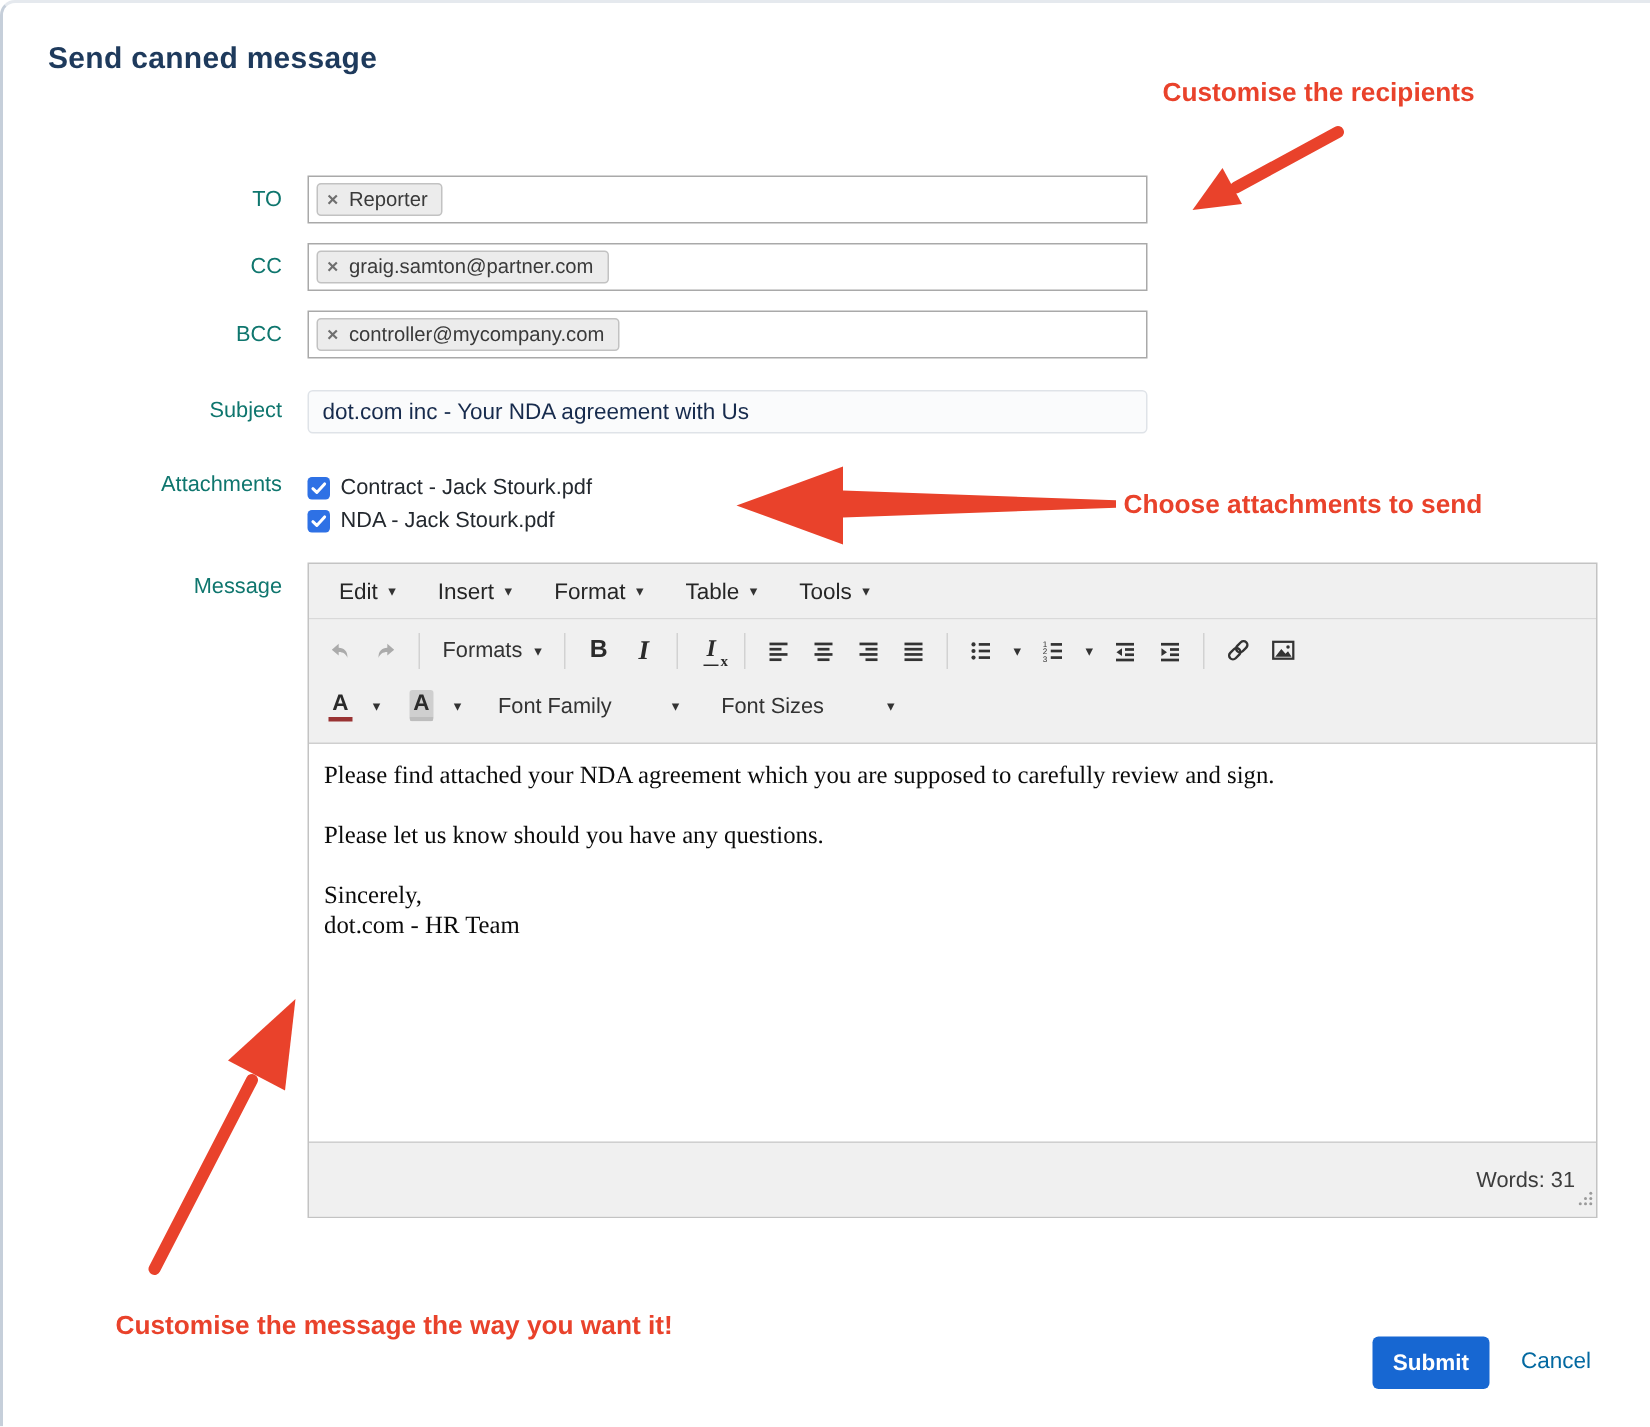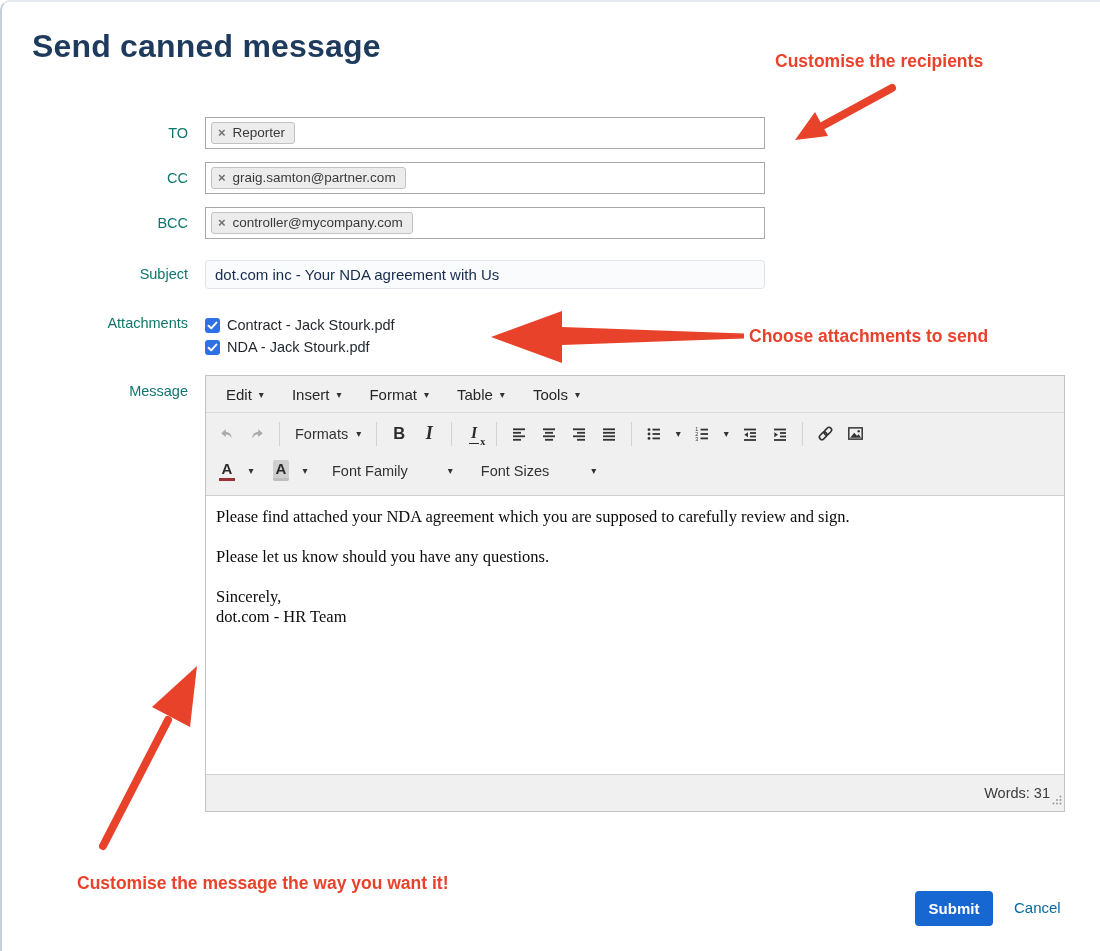--- a/index.html
+++ b/index.html
@@ -2,21 +2,21 @@
 <html><head>
 <meta charset="utf-8">
 <style>
   * { box-sizing: border-box; margin: 0; padding: 0; }
   html,body { width:1100px; height:951px; background:#fff; overflow:hidden;
               font-family:"Liberation Sans", sans-serif; }
   #stage { position:absolute; top:0; left:0; width:1100px; height:951px;
            border-left:2px solid #c6cfda; border-top:2px solid rgba(198,207,218,.45);
            border-top-left-radius:10px; background:#fff; }
 
-  .page-title { position:absolute; left:30px; top:26px; font-size:32px; font-weight:700;
+  .page-title { position:absolute; left:30px; top:26px; font-size:20px; font-weight:700;
                 color:#1e3a5c; letter-spacing:.2px; }
 
   
   .frow { position:absolute; left:0; width:1100px; display:flex; align-items:flex-start; }
   .flabel { width:186px; text-align:right; padding-right:0; color:#0f766e; font-size:14.5px; }
   .fbody  { position:absolute; left:203px; top:0; }
 
   .chipfield { width:560px; height:32px; border:1px solid #a9a9a9; background:#fff; padding:4px 5px; }
   .chip { display:inline-flex; align-items:center; background:#ececec; border:1px solid #c2c2c2;
           border-radius:3px; padding:1px 9px 2px 6px; font-size:13.5px; color:#3a3a3a; height:22px; }
@@ -54,21 +54,21 @@
   .clearfmt .sub { position:absolute; right:-6px; bottom:-4px; font-size:10px; font-style:normal; }
   .acolor { position:relative; font-size:15px; font-weight:700; color:#2b2b2b; padding:1px 3px 2px 3px;
             border-bottom:3px solid #993333; line-height:1; }
   .acolor.bg { border-bottom-color:#bdbdbd; background:#cfcfcf; border-radius:2px; }
 
   .content { flex:1; background:#fff; padding:11px 10px; overflow:hidden;
              font-family:"Liberation Serif",serif; font-size:16.5px; color:#0b0b0b; line-height:20px; }
   .content p { margin-bottom:20px; }
   .content .line { display:block; }
 
-  .statusbar { height:37px; background:#f0f0f0; border-top:1px solid #cfcfcf; position:relative;
+  .statusbar { height:50px; background:#f0f0f0; border-top:1px solid #cfcfcf; position:relative;
                display:flex; align-items:center; justify-content:flex-end; padding-right:14px; flex:none; }
   .wordcount { font-size:14.5px; color:#3c3c3c; }
   .grip { position:absolute; right:2px; bottom:2px; cursor:nwse-resize; }
 
   
   .note { position:absolute; color:#e9422b; font-weight:700; font-size:17.5px; }
   #overlay { position:absolute; top:0; left:0; width:1100px; height:951px; pointer-events:none; }
 
   
   .submit-btn { position:absolute; left:913px; top:889px; width:78px; height:35px; background:#1767d2;

